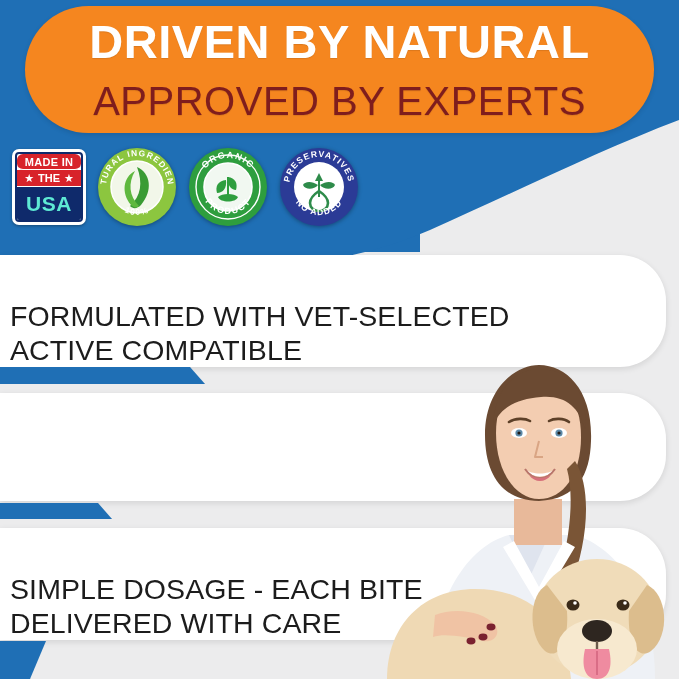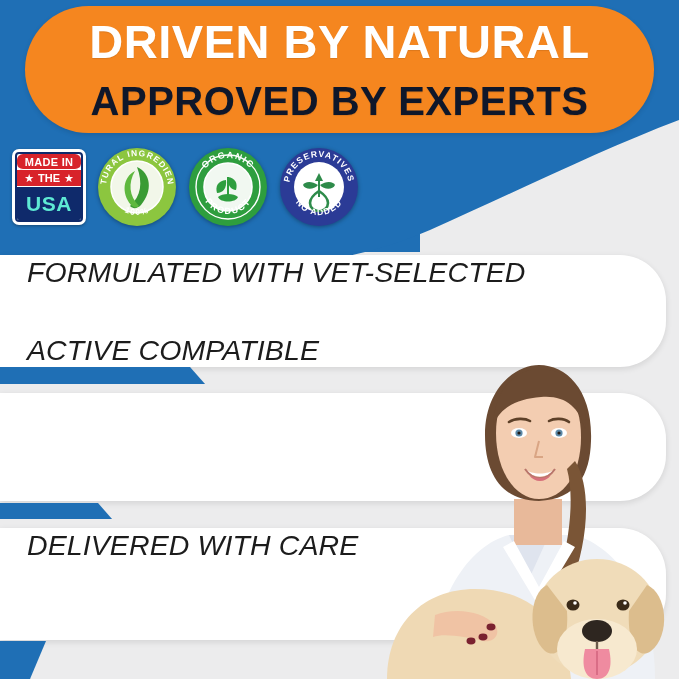--- a/index.html
+++ b/index.html
@@ -42,21 +42,21 @@
     display:flex;flex-direction:column;
     align-items:center;justify-content:center;
     overflow:hidden;
   }
   .banner-l1{
     color:#ffffff;font-weight:bold;letter-spacing:.5px;
     font-size:47px;line-height:50px;white-space:nowrap;
     text-shadow:0 1px 1px rgba(0,0,0,.10);
   }
   .banner-l2{
-    color:#0f172a;font-weight:bold;letter-spacing:.5px;
+    color:#7f1d1d;font-weight:normal;letter-spacing:.5px;
     font-size:40px;line-height:44px;white-space:nowrap;margin-top:12px;
     text-shadow:0 1px 1px rgba(0,0,0,.10);
   }
 
   
   .badges{
     position:absolute;left:12px;top:147px;
     display:flex;align-items:center;gap:11px;
   }
   .badge{position:relative;}
@@ -97,22 +97,22 @@
     filter:drop-shadow(0 1px 2px rgba(0,0,0,.35));
   }
   .seal svg{display:block;width:80px;height:80px;}
 
   
   .card{
     position:absolute;left:0;
     background:#ffffff;
     border-top-right-radius:46px;border-bottom-right-radius:46px;
     box-shadow:0 2px 6px rgba(0,0,0,.11);
-    display:flex;flex-direction:column;justify-content:space-between;
-    box-sizing:border-box;padding-left:27px;font-style:italic;
+    display:flex;flex-direction:column;justify-content:flex-end;
+    box-sizing:border-box;padding-left:10px;
   }
   .card-1{top:255px;width:666px;height:112px;}
   .card-2{top:393px;width:666px;height:108px;}
   .card-3{top:528px;width:666px;height:112px;}
   .card-txt{
     color:#1c1c1c;font-size:28.5px;line-height:34px;
     font-weight:normal;letter-spacing:.1px;white-space:nowrap;
   }
 
   
@@ -240,20 +240,21 @@
 
   <div class="card card-1">
     <div class="card-txt">FORMULATED WITH VET-SELECTED</div>
     <div class="card-txt">ACTIVE COMPATIBLE</div>
   </div>
 
   <div class="card card-2">
   </div>
 
   <div class="card card-3">
+    <div class="card-txt">SIMPLE DOSAGE - EACH BITE</div>
     <div class="card-txt">DELIVERED WITH CARE</div>
   </div>
 
   <div class="chev chev-1"></div>
   <div class="chev chev-2"></div>
   <div class="chev chev-3"></div>
 
   <div class="photo">
     <svg width="300" height="330" viewBox="0 0 300 330">
 

